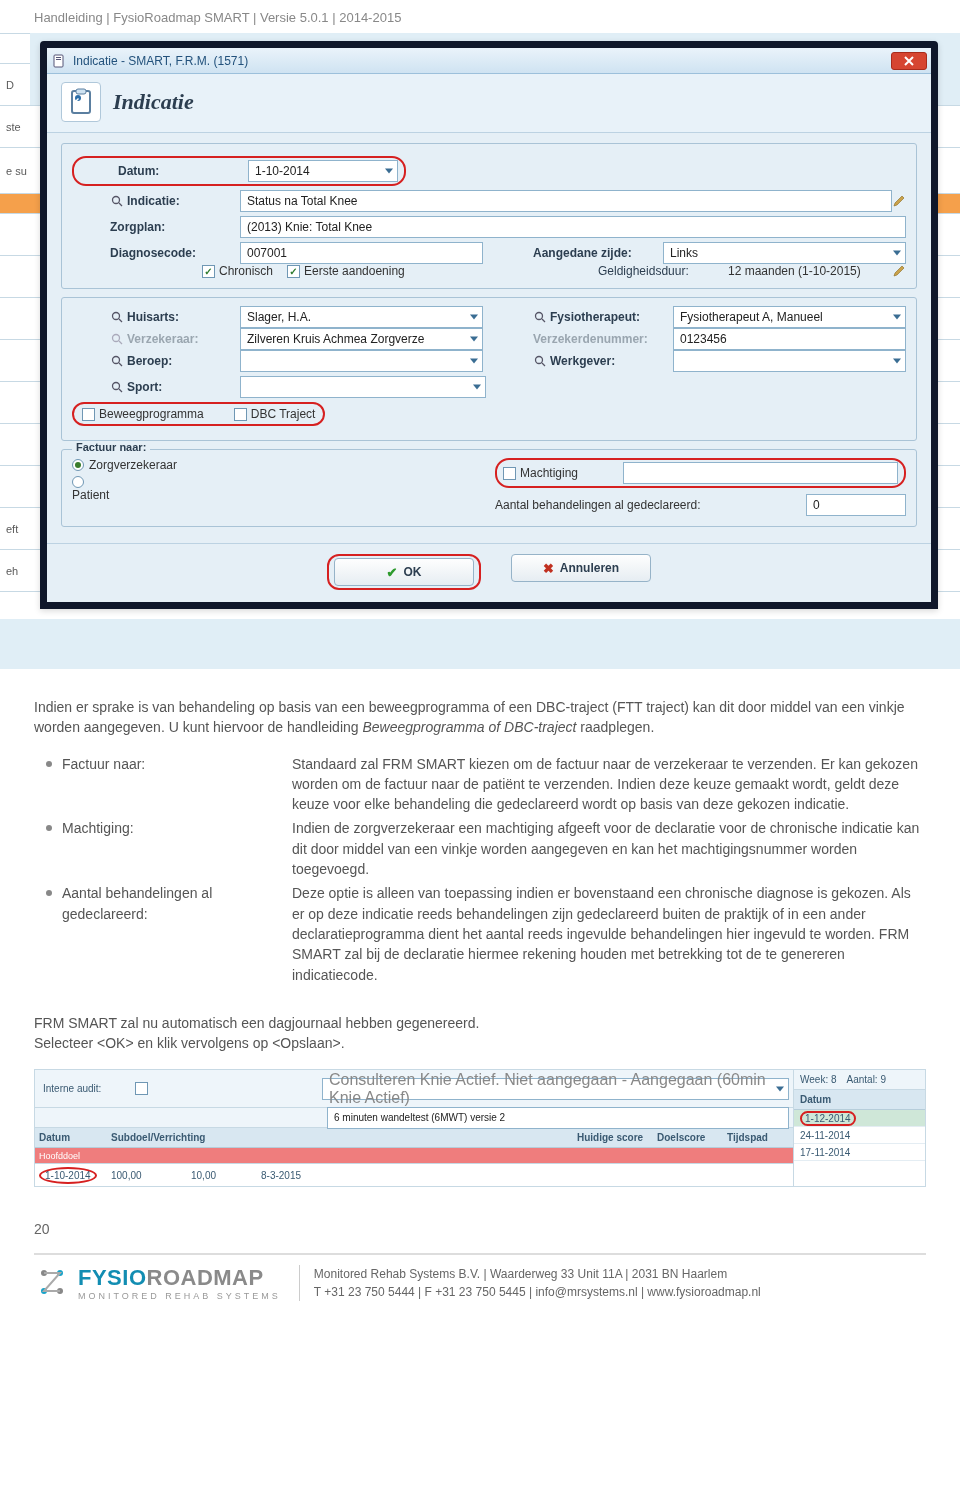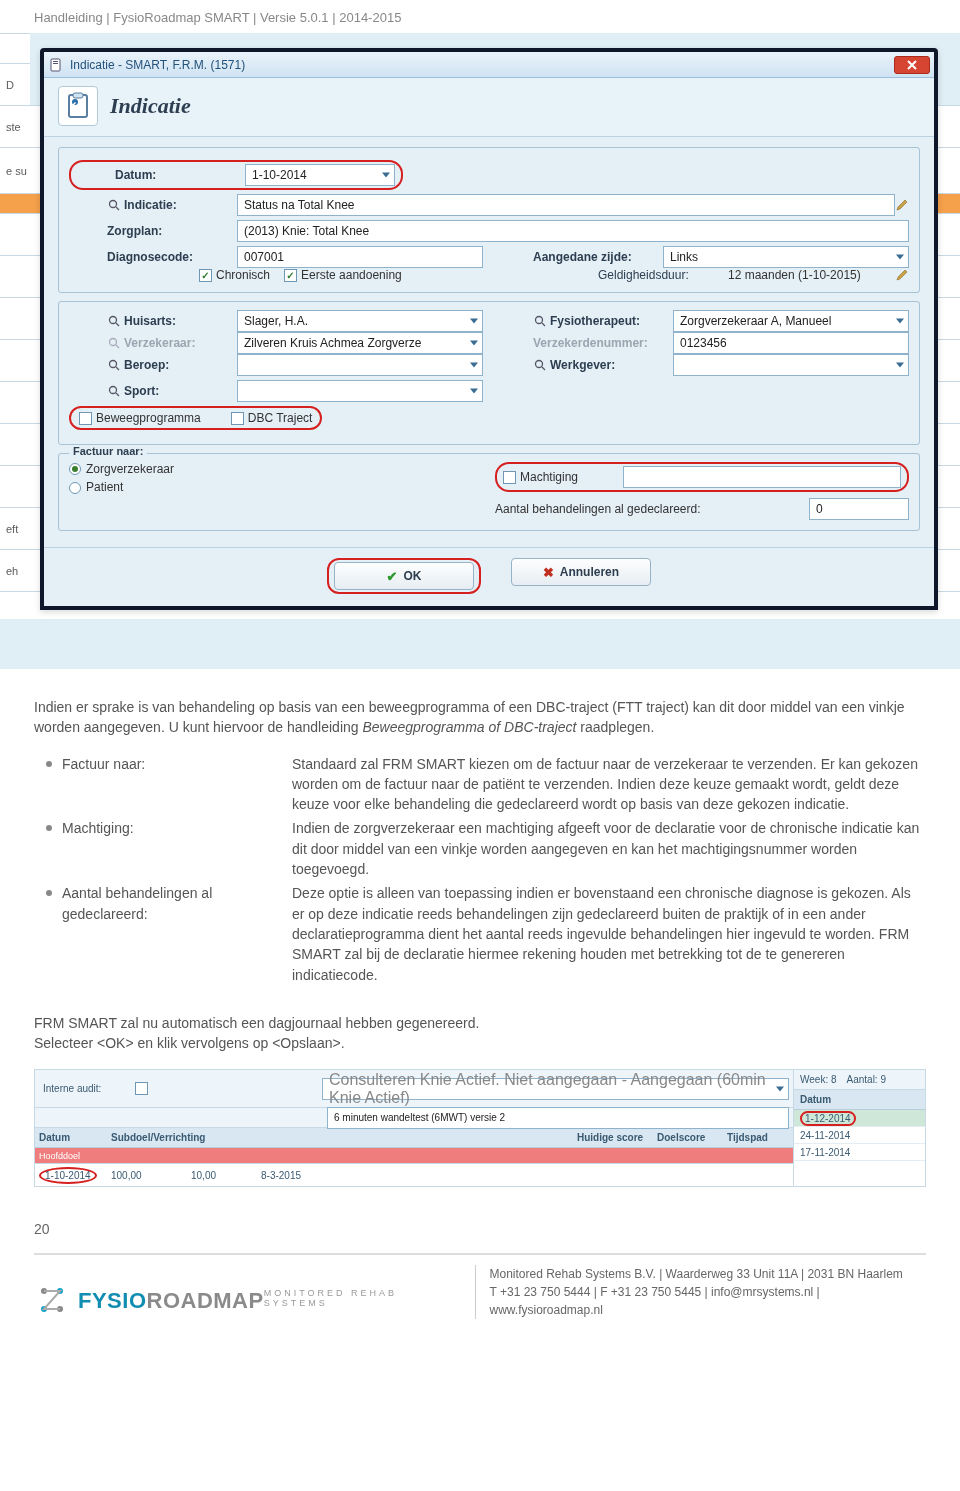--- a/index.html
+++ b/index.html
@@ -38,23 +38,23 @@
     font-size: 11px;
     color: #5a5a5a;
     overflow: hidden;
   }
   .bg-row.short { width: 30px; }
   .bg-row.orange { background: #f5a04b; }
   .win {
     position: absolute;
     left: 40px;
     right: 22px;
-    top: 15px;
+    top: 8px;
     background: #fca5a5;
-    border: 4px solid #0f172a;
+    border: 7px solid #0f172a;
     border-radius: 4px 4px 0 0;
     box-shadow: 0 2px 6px rgba(0,0,0,0.15);
   }
   .titlebar {
     height: 26px;
     background: linear-gradient(#eaf3fa,#cfe3f2);
     border-bottom: 1px solid #9cc0db;
     display: flex;
     align-items: center;
     padding: 0 4px 0 4px;
@@ -327,21 +327,21 @@
     font-size: 14px; color: #666;
   }
   .footer {
     display: flex;
     align-items: flex-end;
     border-top: 2px solid #ddd;
     margin: 10px 34px 20px 34px;
     padding-top: 10px;
     gap: 18px;
   }
-  .logo-block { display: flex; }
+  .logo-block { display: flex; flex-direction: column; }
   .logo-main { font-size: 22px; font-weight: bold; color: #128db2; letter-spacing: 0.5px; font-family: Arial, sans-serif;}
   .logo-main .gray { color: #8a8a8a; }
   .logo-sub { font-size: 9px; letter-spacing: 3px; color: #999; }
   .footer-text {
     font-size: 12px; color: #666; line-height: 1.5;
     border-left: 1px solid #ccc;
     padding-left: 14px;
   }
   svg.icon { display: block; }
 </style>
@@ -477,21 +477,21 @@
           <div class="col">
             <span class="lbl" style="width:140px">
                   <span class="mag">
                     <svg class="icon" width="12" height="12" viewBox="0 0 12 12">
                       <circle cx="5" cy="5" r="3.5" fill="none" stroke="#556" stroke-width="1.3"></circle>
                       <line x1="8" y1="8" x2="11" y2="11" stroke="#556" stroke-width="1.3"></line>
                     </svg>
                   </span>
                   <span>Fysiotherapeut:</span>
                 </span>
-            <span class="combo" style="flex:1">Zorgverzekeraar A, Manueel</span>
+            <span class="combo" style="flex:1">Fysiotherapeut A, Manueel</span>
           </div>
         </div>
         <div class="row2col">
           <div class="col">
             <span class="lbl dim">
                   <span class="mag">
                     <svg class="icon" width="12" height="12" viewBox="0 0 12 12">
                       <circle cx="5" cy="5" r="3.5" fill="none" stroke="#aab" stroke-width="1.3"></circle>
                       <line x1="8" y1="8" x2="11" y2="11" stroke="#aab" stroke-width="1.3"></line>
                     </svg>
@@ -558,21 +558,21 @@
       </div>
 
       <div class="fieldset">
         <span class="legend">Factuur naar:</span>
         <div class="row2col">
           <div class="col" style="flex-direction:column;align-items:flex-start;gap:4px;">
             <span style="display:inline-flex;align-items:center;">
                   <span class="radio checked"></span>
                   <span>Zorgverzekeraar</span>
                 </span>
-            <span style="display:inline-flex;align-items:flex-end;">
+            <span style="display:inline-flex;align-items:flex-start;flex-direction:column;">
                   <span class="radio"></span>
                   <span>Patient</span>
                 </span>
           </div>
           <div class="col" style="flex-direction:column;align-items:stretch;gap:6px;">
             <span class="red-oval" style="display:inline-flex;align-items:center;">
               <span style="display:inline-flex;align-items:center;width:120px;">
                     <span class="chk"></span>
                     <span>Machtiging</span>
                   </span>

